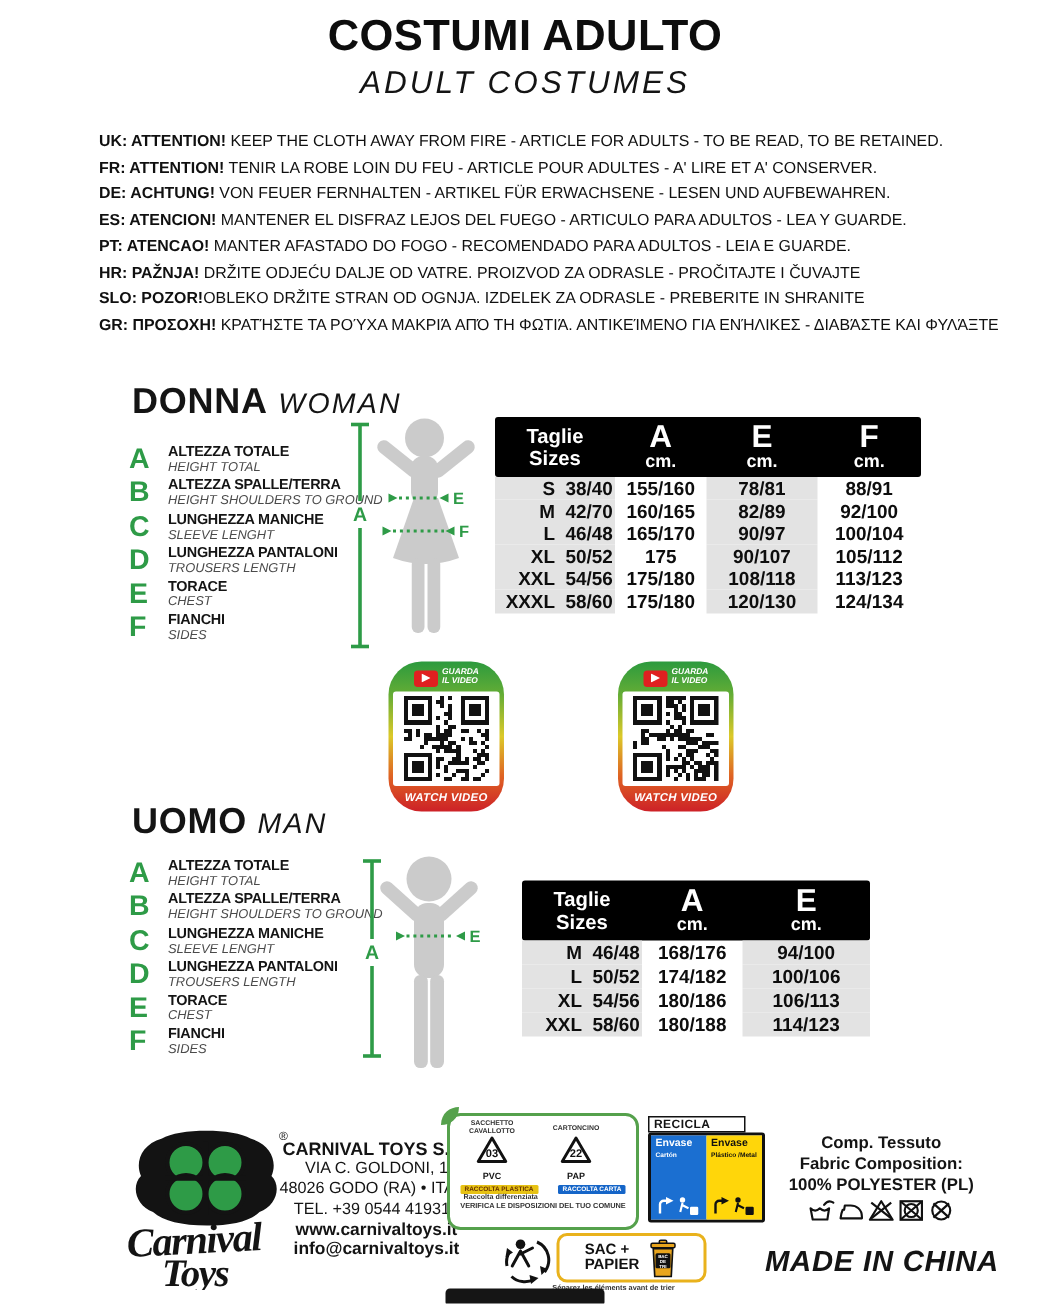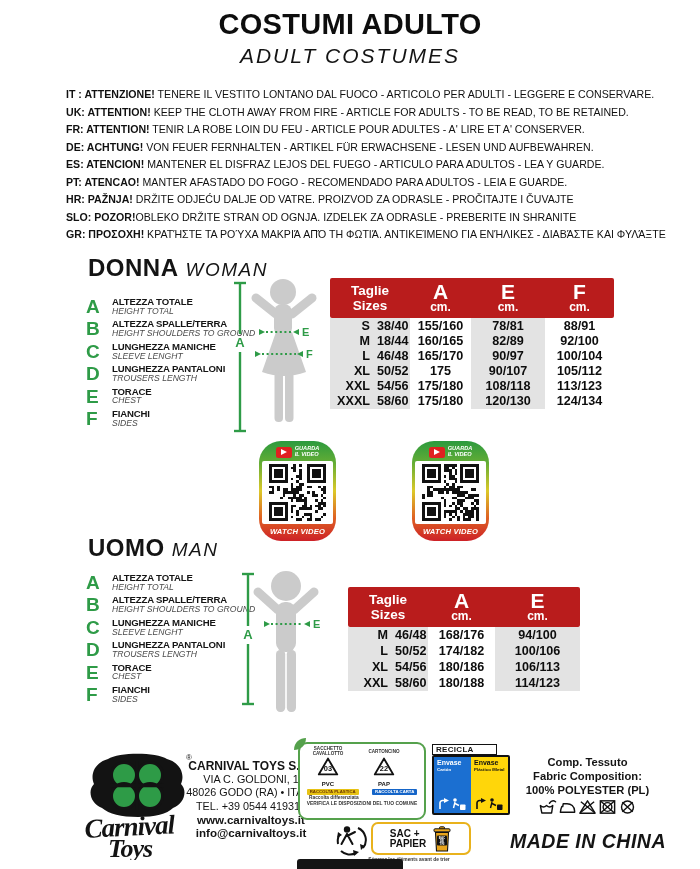--- a/index.html
+++ b/index.html
@@ -22,21 +22,21 @@
 
   .mlist   { position:absolute; width:178px; }
   .mitem   { display:flex; margin-bottom:3.2px; }
   .mletter { width:26px; font-size:19px; font-weight:800; color:#2e9b47; line-height:19px; }
   .mtext .t1 { font-size:9.6px; font-weight:800; line-height:9.9px; letter-spacing:-.15px; }
   .mtext .t2 { font-size:8.6px; font-style:italic; color:#4a4a4a; line-height:9.3px; }
 
   .fig { position:absolute; }
 
   .stable { position:absolute; }
-  .thead  { display:grid; background:#b91c1c; color:#fff; height:40px; align-items:center; border-radius:2px; }
+  .thead  { display:grid; background:#000000; color:#fff; height:40px; align-items:center; border-radius:2px; }
   .th0    { text-align:center; font-weight:700; font-size:13.5px; line-height:15.5px; }
   .thc    { text-align:center; }
   .thc .L { display:block; font-size:21px; font-weight:800; line-height:18px; }
   .thc .U { display:block; font-size:12px; font-weight:700; line-height:12px; }
   .tr     { display:grid; align-items:stretch; font-weight:700; font-size:12.6px; color:#0d0d0d; }
   .tw .thead, .tw .tr { grid-template-columns:80px 61px 74px 69px; }
   .tm .thead, .tm .tr { grid-template-columns:80px 67px 85px; }
   .tw .tr { height:15.1px; }
   .tm .tr { height:15.9px; }
   .c0     { display:flex; align-items:center; padding-left:6px; }
@@ -99,21 +99,20 @@
 </style>
 </head>
 <body>
 
 <div id="page">
 
   <div class="title">COSTUMI ADULTO</div>
   <div class="subtitle">ADULT COSTUMES</div>
 
   <div class="warnings">
-    <div class="wline"><b>IT : ATTENZIONE!</b><span> TENERE IL VESTITO LONTANO DAL FUOCO - ARTICOLO PER ADULTI - LEGGERE E CONSERVARE.</span></div>
     <div class="wline"><b>UK: ATTENTION!</b><span> KEEP THE CLOTH AWAY FROM FIRE - ARTICLE FOR ADULTS - TO BE READ, TO BE RETAINED.</span></div>
     <div class="wline"><b>FR: ATTENTION!</b><span> TENIR LA ROBE LOIN DU FEU - ARTICLE POUR ADULTES  - A' LIRE ET A' CONSERVER.</span></div>
     <div class="wline"><b>DE: ACHTUNG!</b><span> VON FEUER FERNHALTEN - ARTIKEL FÜR ERWACHSENE  - LESEN UND AUFBEWAHREN.</span></div>
     <div class="wline"><b>ES: ATENCION!</b><span> MANTENER EL DISFRAZ LEJOS DEL FUEGO -  ARTICULO PARA ADULTOS - LEA Y GUARDE.</span></div>
     <div class="wline"><b>PT: ATENCAO!</b><span> MANTER AFASTADO DO FOGO - RECOMENDADO PARA ADULTOS - LEIA E GUARDE.</span></div>
     <div class="wline"><b>HR: PAŽNJA!</b><span> DRŽITE ODJEĆU DALJE OD VATRE. PROIZVOD ZA ODRASLE - PROČITAJTE I ČUVAJTE</span></div>
     <div class="wline"><b>SLO: POZOR!</b><span>OBLEKO DRŽITE STRAN OD OGNJA. IZDELEK ZA ODRASLE - PREBERITE IN SHRANITE</span></div>
     <div class="wline"><b>GR: ΠΡΟΣΟΧΗ!</b><span> ΚΡΑΤΉΣΤΕ ΤΑ ΡΟΎΧΑ ΜΑΚΡΙΆ ΑΠΌ ΤΗ ΦΩΤΙΆ. ΑΝΤΙΚΕΊΜΕΝΟ ΓΙΑ ΕΝΉΛΙΚΕΣ - ΔΙΑΒΆΣΤΕ ΚΑΙ ΦΥΛΆΞΤΕ</span></div>
   </div>
 
@@ -218,21 +217,21 @@
           <span class="sz">S</span>
           <span>38/40</span>
         </div>
         <div class="td">155/160</div>
         <div class="td">78/81</div>
         <div class="td">88/91</div>
       </div>
     <div class="tr">
         <div class="c0">
           <span class="sz">M</span>
-          <span>18/44</span>
+          <span>42/70</span>
         </div>
         <div class="td">160/165</div>
         <div class="td">82/89</div>
         <div class="td">92/100</div>
       </div>
     <div class="tr">
         <div class="c0">
           <span class="sz">L</span>
           <span>46/48</span>
         </div>

